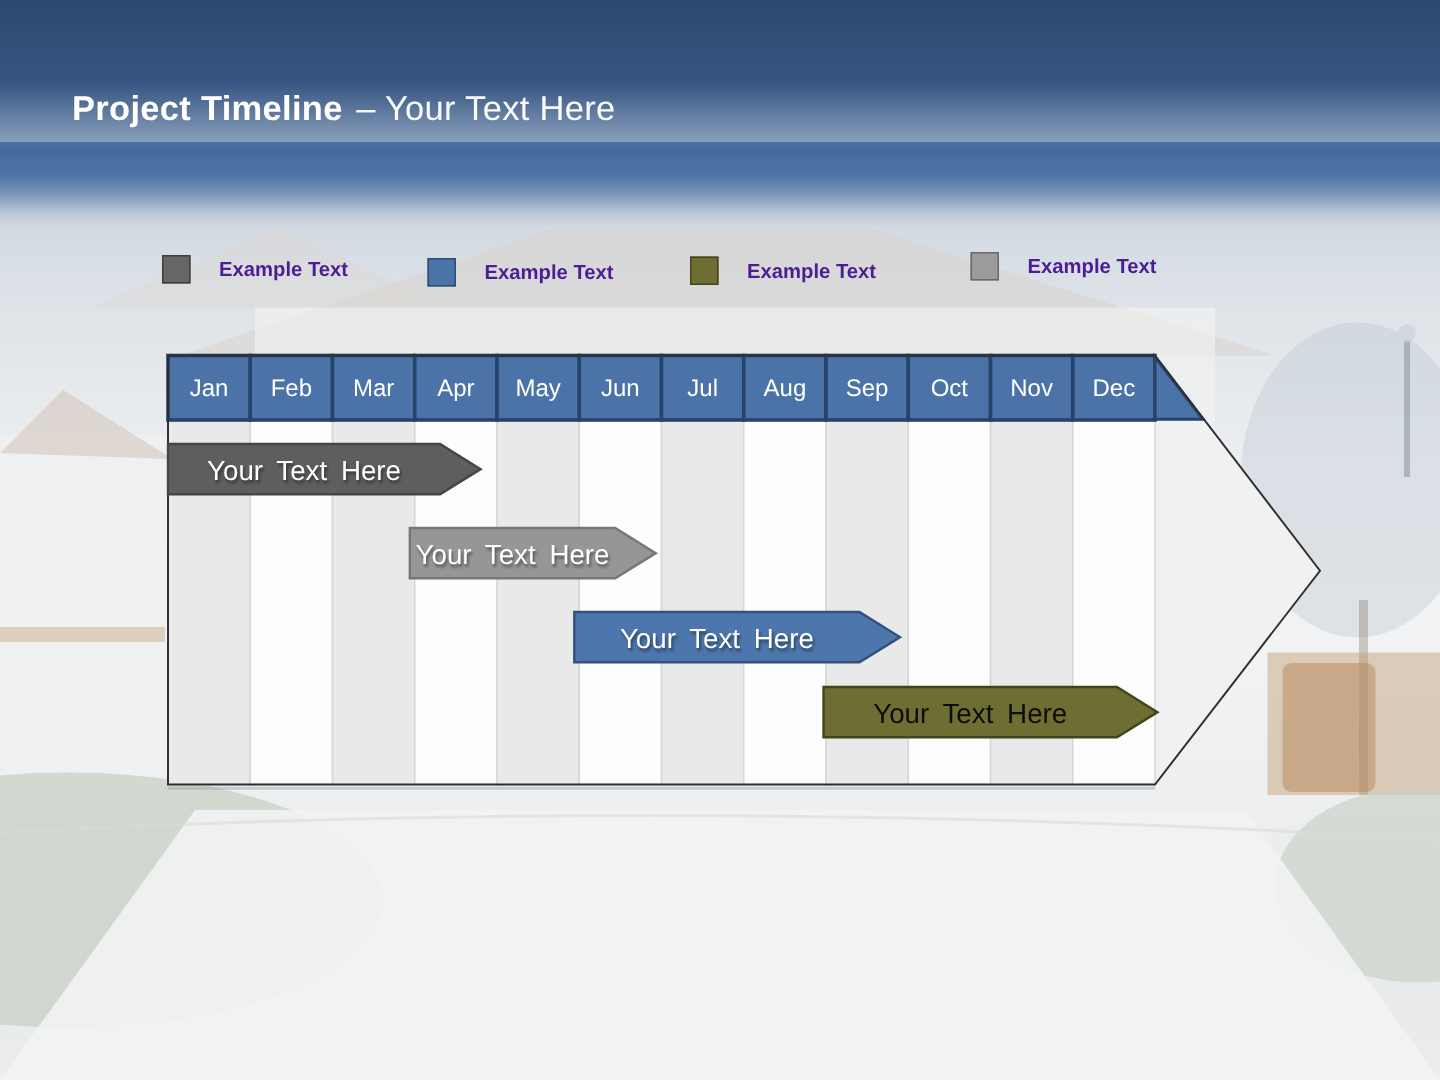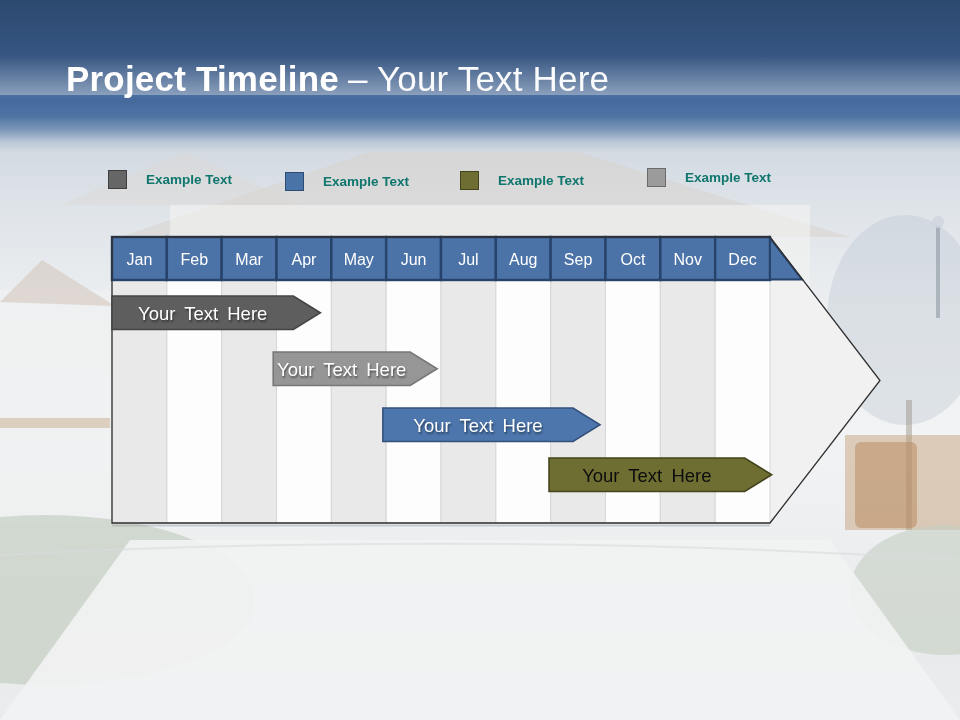--- a/index.html
+++ b/index.html
@@ -14,33 +14,33 @@
       #f2f3f4 430px,#eceef0 545px,#e8eaec 650px,#eaecee 720px);
   }
   .bg-photo svg{position:absolute;inset:0;}
   
   .header-band{
     position:absolute;left:0;top:0;width:960px;height:152px;z-index:1;
     background:linear-gradient(180deg,#2c4a6f 0px,#365581 55px,#42659780 95px,
       #4a70a1 0px,#46699b 100px,#4d73a3 116px,#7e97b9 130px,#bac8d7 142px,#d3dae2 152px);
   }
   .slide-title{
-    position:absolute;left:66px;top:60px;z-index:2;margin:0;
-    font-size:35px;line-height:1.1;color:#ffffff;letter-spacing:.2px;white-space:nowrap;
+    position:absolute;left:48px;top:60px;z-index:2;margin:0;
+    font-size:23px;line-height:1.1;color:#ffffff;letter-spacing:.2px;white-space:nowrap;
   }
   .t-bold{font-weight:700;}
   .t-light{font-weight:400;margin-left:9px;opacity:.97;}
   
   .legend{position:absolute;inset:0;z-index:3;}
   .legend-item{position:absolute;display:flex;align-items:center;}
   .legend-swatch{
     width:19px;height:19px;border:1.5px solid #444;box-sizing:border-box;flex:0 0 auto;
   }
   .legend-label{
-    margin-left:19px;font-size:13.5px;font-weight:700;color:#0f766e;white-space:nowrap;
+    margin-left:19px;font-size:13.5px;font-weight:700;color:#4c1d95;white-space:nowrap;
   }
   
   .timeline{position:absolute;left:0;top:0;z-index:2;}
   .month-txt{
     font-family:"Liberation Sans",sans-serif;font-size:16px;fill:#ffffff;
     text-anchor:middle;dominant-baseline:central;
   }
   .bar-txt{
     font-family:"Liberation Sans",sans-serif;font-size:18.5px;word-spacing:4px;
     text-anchor:middle;dominant-baseline:central;

